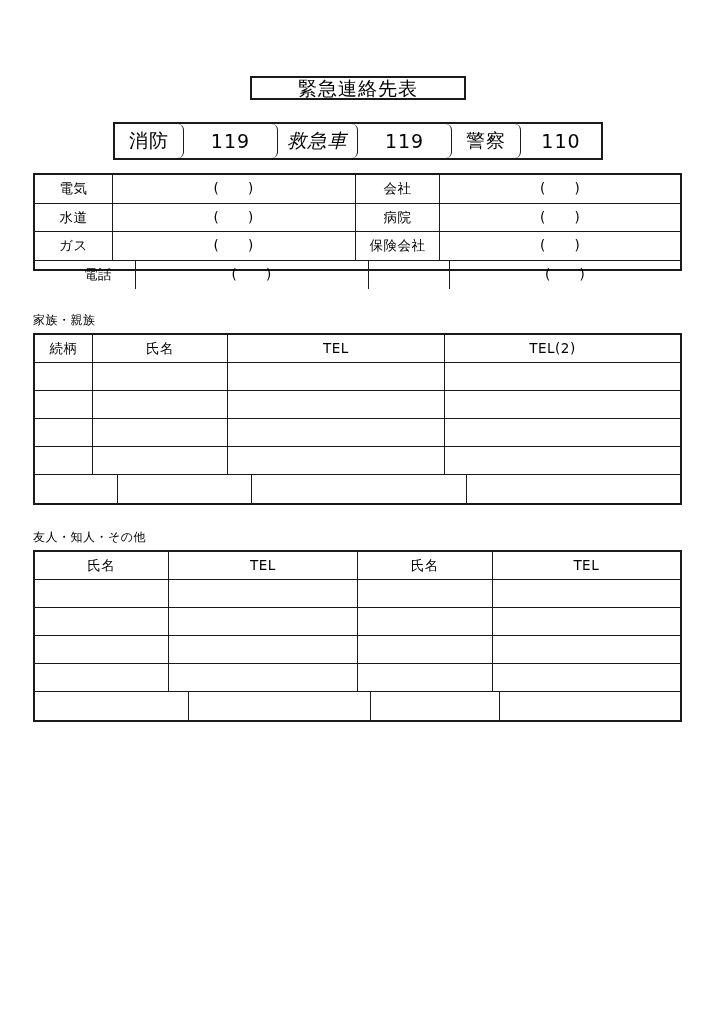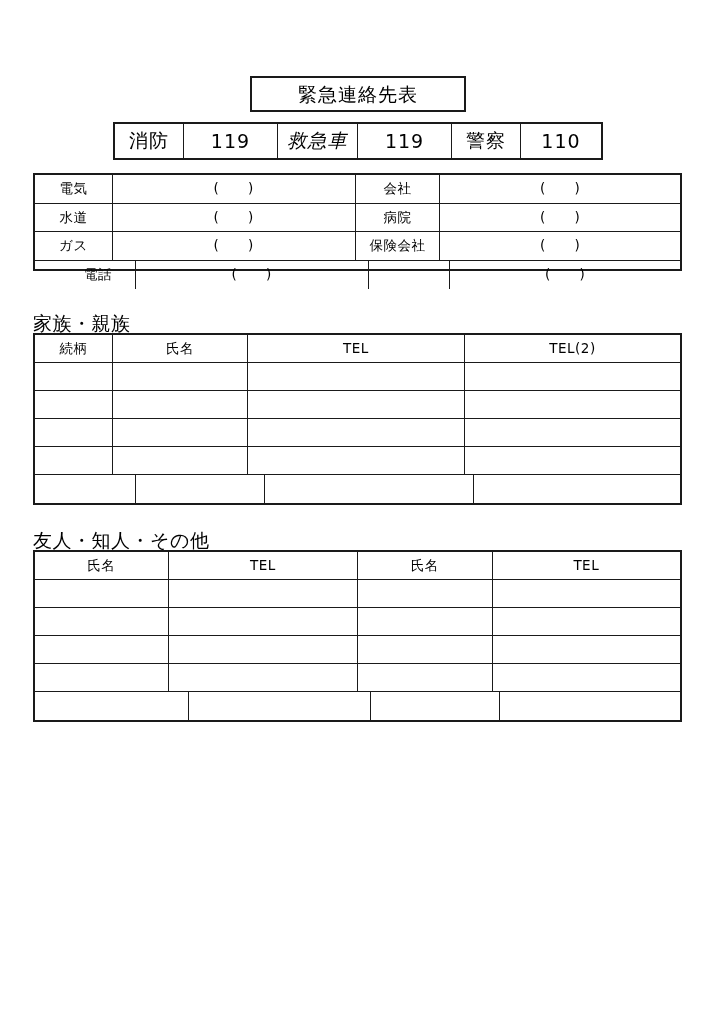--- a/index.html
+++ b/index.html
@@ -23,21 +23,21 @@
     height: 1024px;
     background: #ffffff;
   }
 
   
   .title-box {
     position: absolute;
     left: 250px;
     top: 76px;
     width: 216px;
-    height: 36px;
+    height: 24px;
     border: 2px solid #1a1a1a;
     box-sizing: border-box;
     display: flex;
     align-items: center;
     justify-content: center;
   }
   .title-text {
     font-size: 19px;
     letter-spacing: 1px;
     line-height: 1;
@@ -55,20 +55,21 @@
     display: flex;
   }
   .emergency-cell {
     border-right: 1.5px solid #1a1a1a;
     box-sizing: border-box;
     display: flex;
     align-items: center;
     justify-content: center;
     font-size: 19px;
     letter-spacing: 1px;
+    border-radius: 6px;
   }
   .emergency-cell:last-child { border-right: none; }
   .ec-label { width: 86px; }
   .ec-value { width: 117px; }
   .ec-label-wide { width: 100px; font-style: italic; }
   .ec-value-narrow { width: 100px; }
 
   
   .grid {
     position: absolute;
@@ -107,36 +108,36 @@
   #utilities-table .u-value2 { width: 240px; }
   .paren {
     letter-spacing: 0px;
     font-size: 13.5px;
     white-space: pre;
   }
 
   
   .section-caption {
     position: absolute;
-    font-size: 19px;
+    font-size: 12px;
     letter-spacing: 0.5px;
     line-height: 1;
   }
   #caption-family { left: 33px; top: 314px; }
   #caption-friends { left: 33px; top: 531px; }
 
   
   #family-table {
     left: 33px;
     top: 333px;
     width: 649px;
     height: 172px;
   }
   #family-table .row { height: 28.1px; }
-  #family-table .f-c0 { width: 78px; }
+  #family-table .f-c0 { width: 58px; }
   #family-table .f-c1 { width: 135px; }
   #family-table .f-c2 { width: 217px; }
   #family-table .f-c3 { width: 215px; }
 
   
   #friends-table {
     left: 33px;
     top: 550px;
     width: 649px;
     height: 172px;

